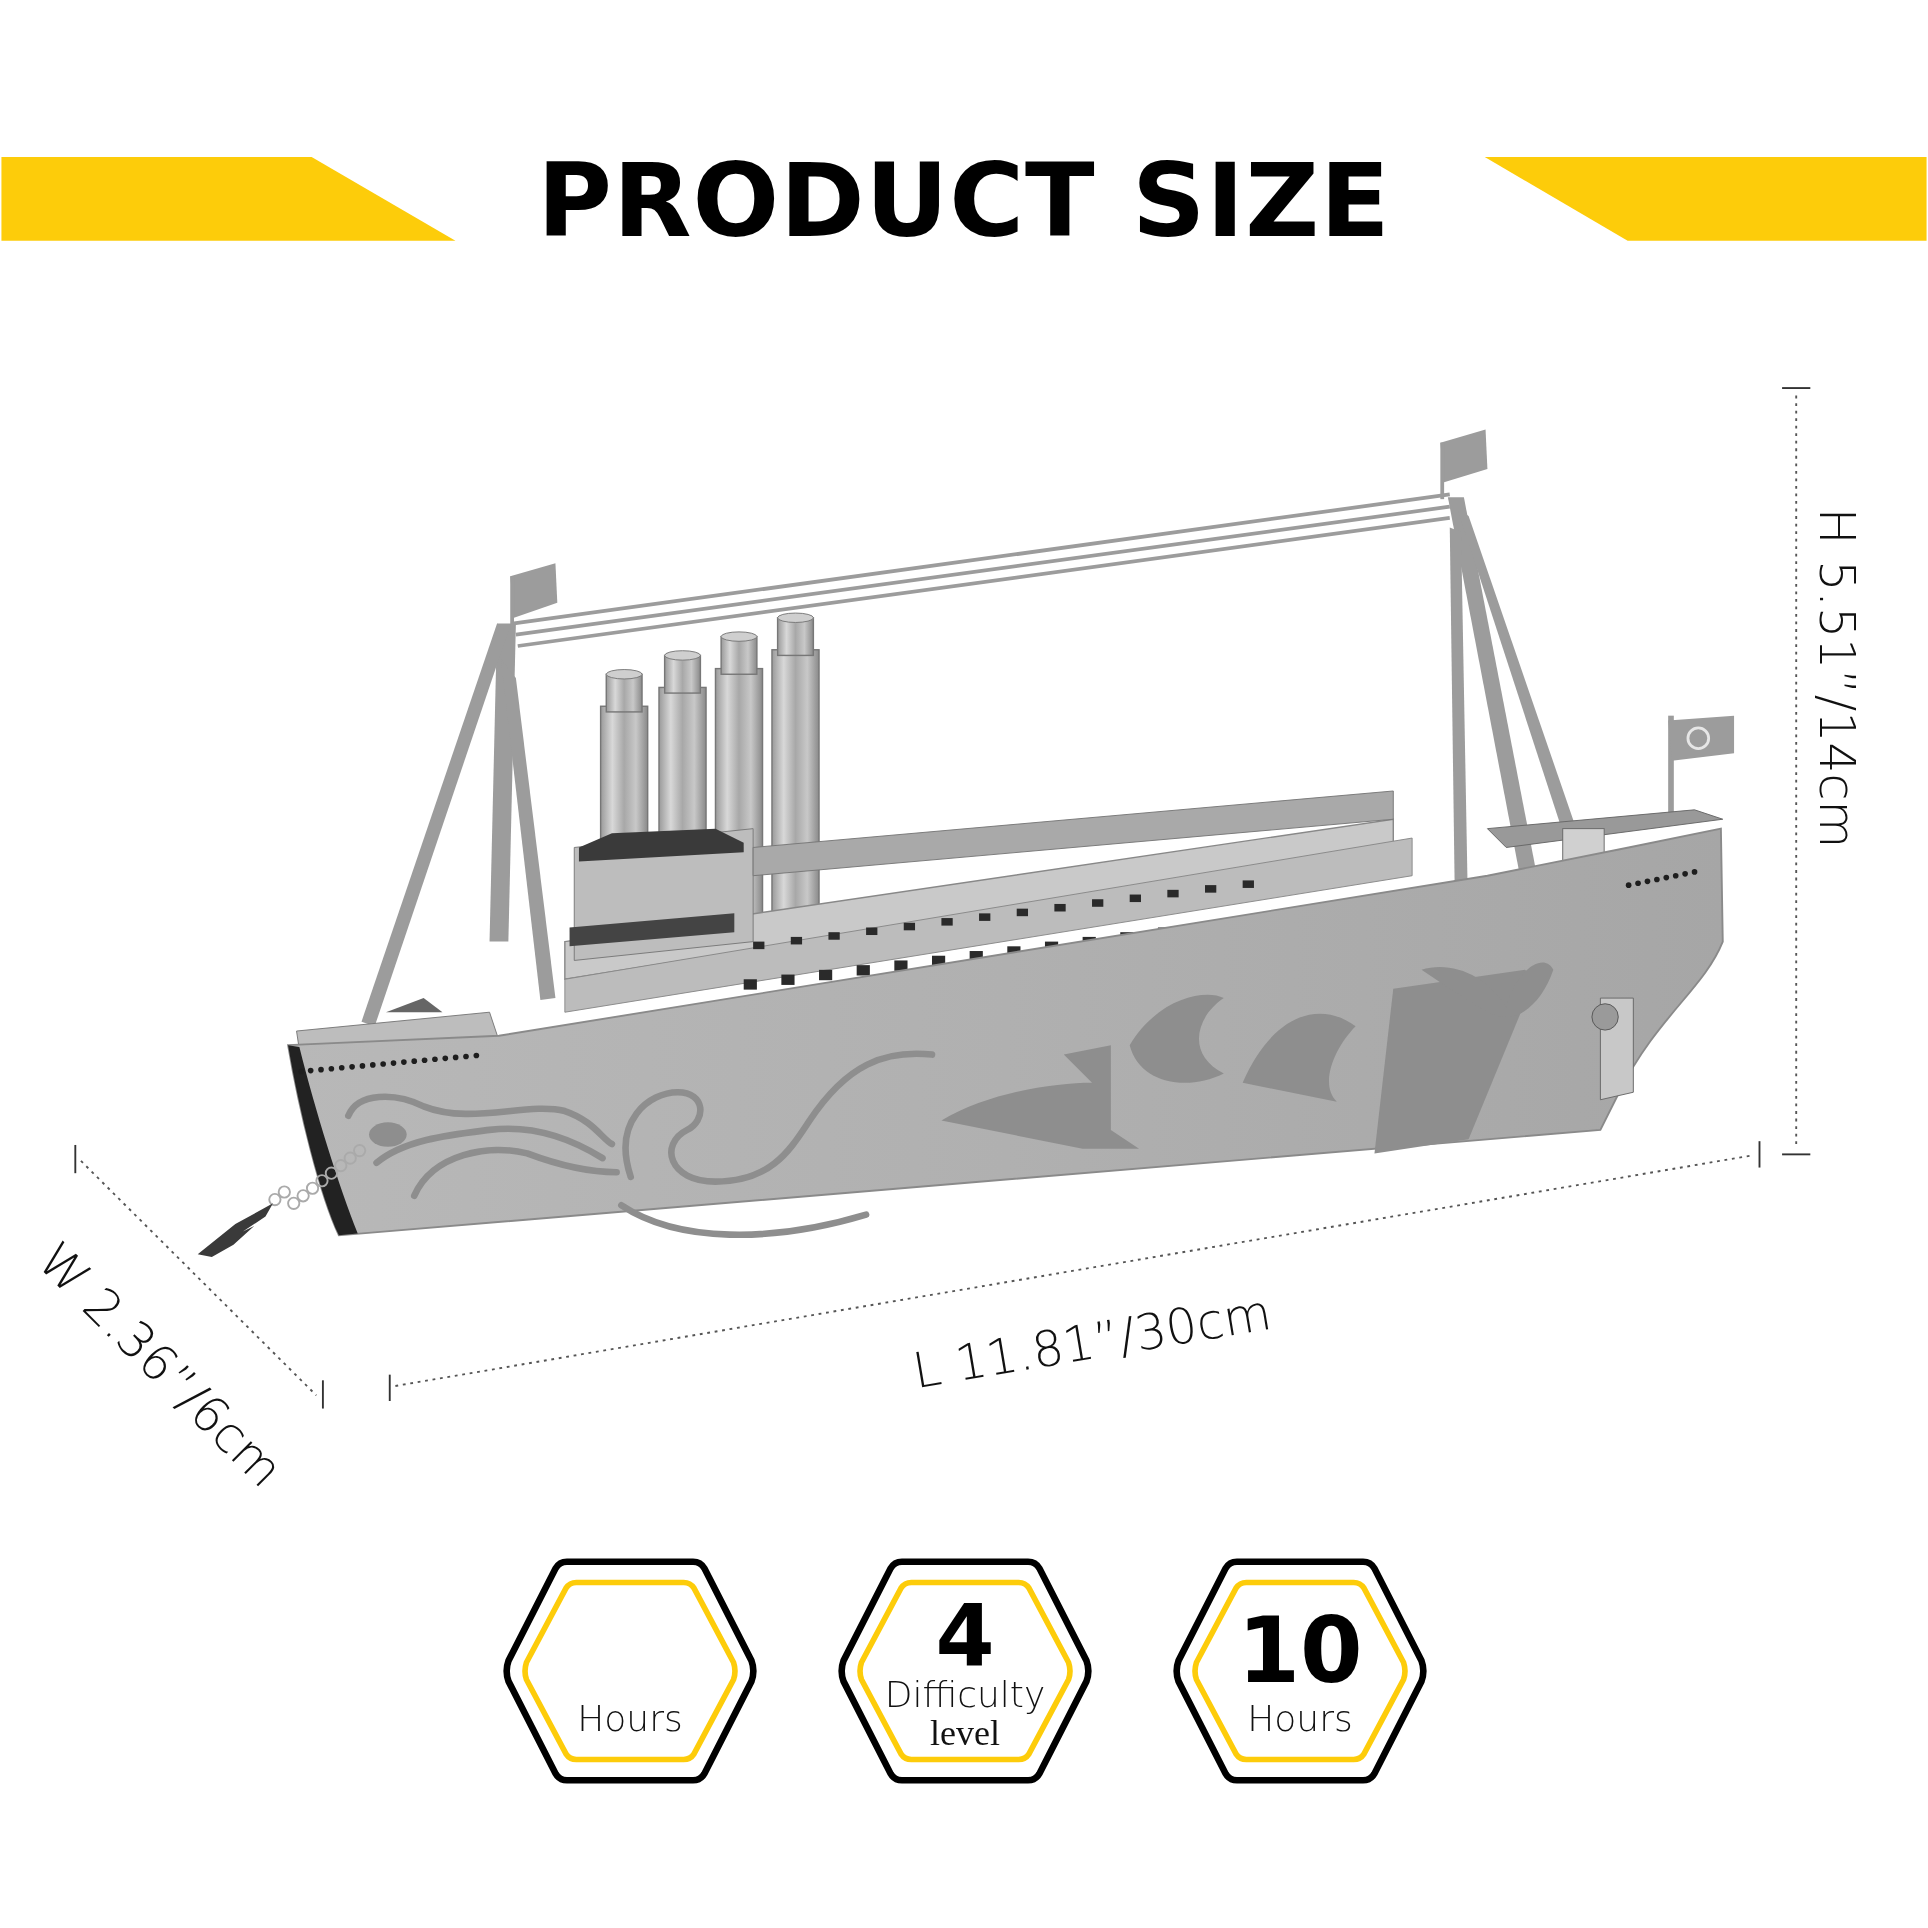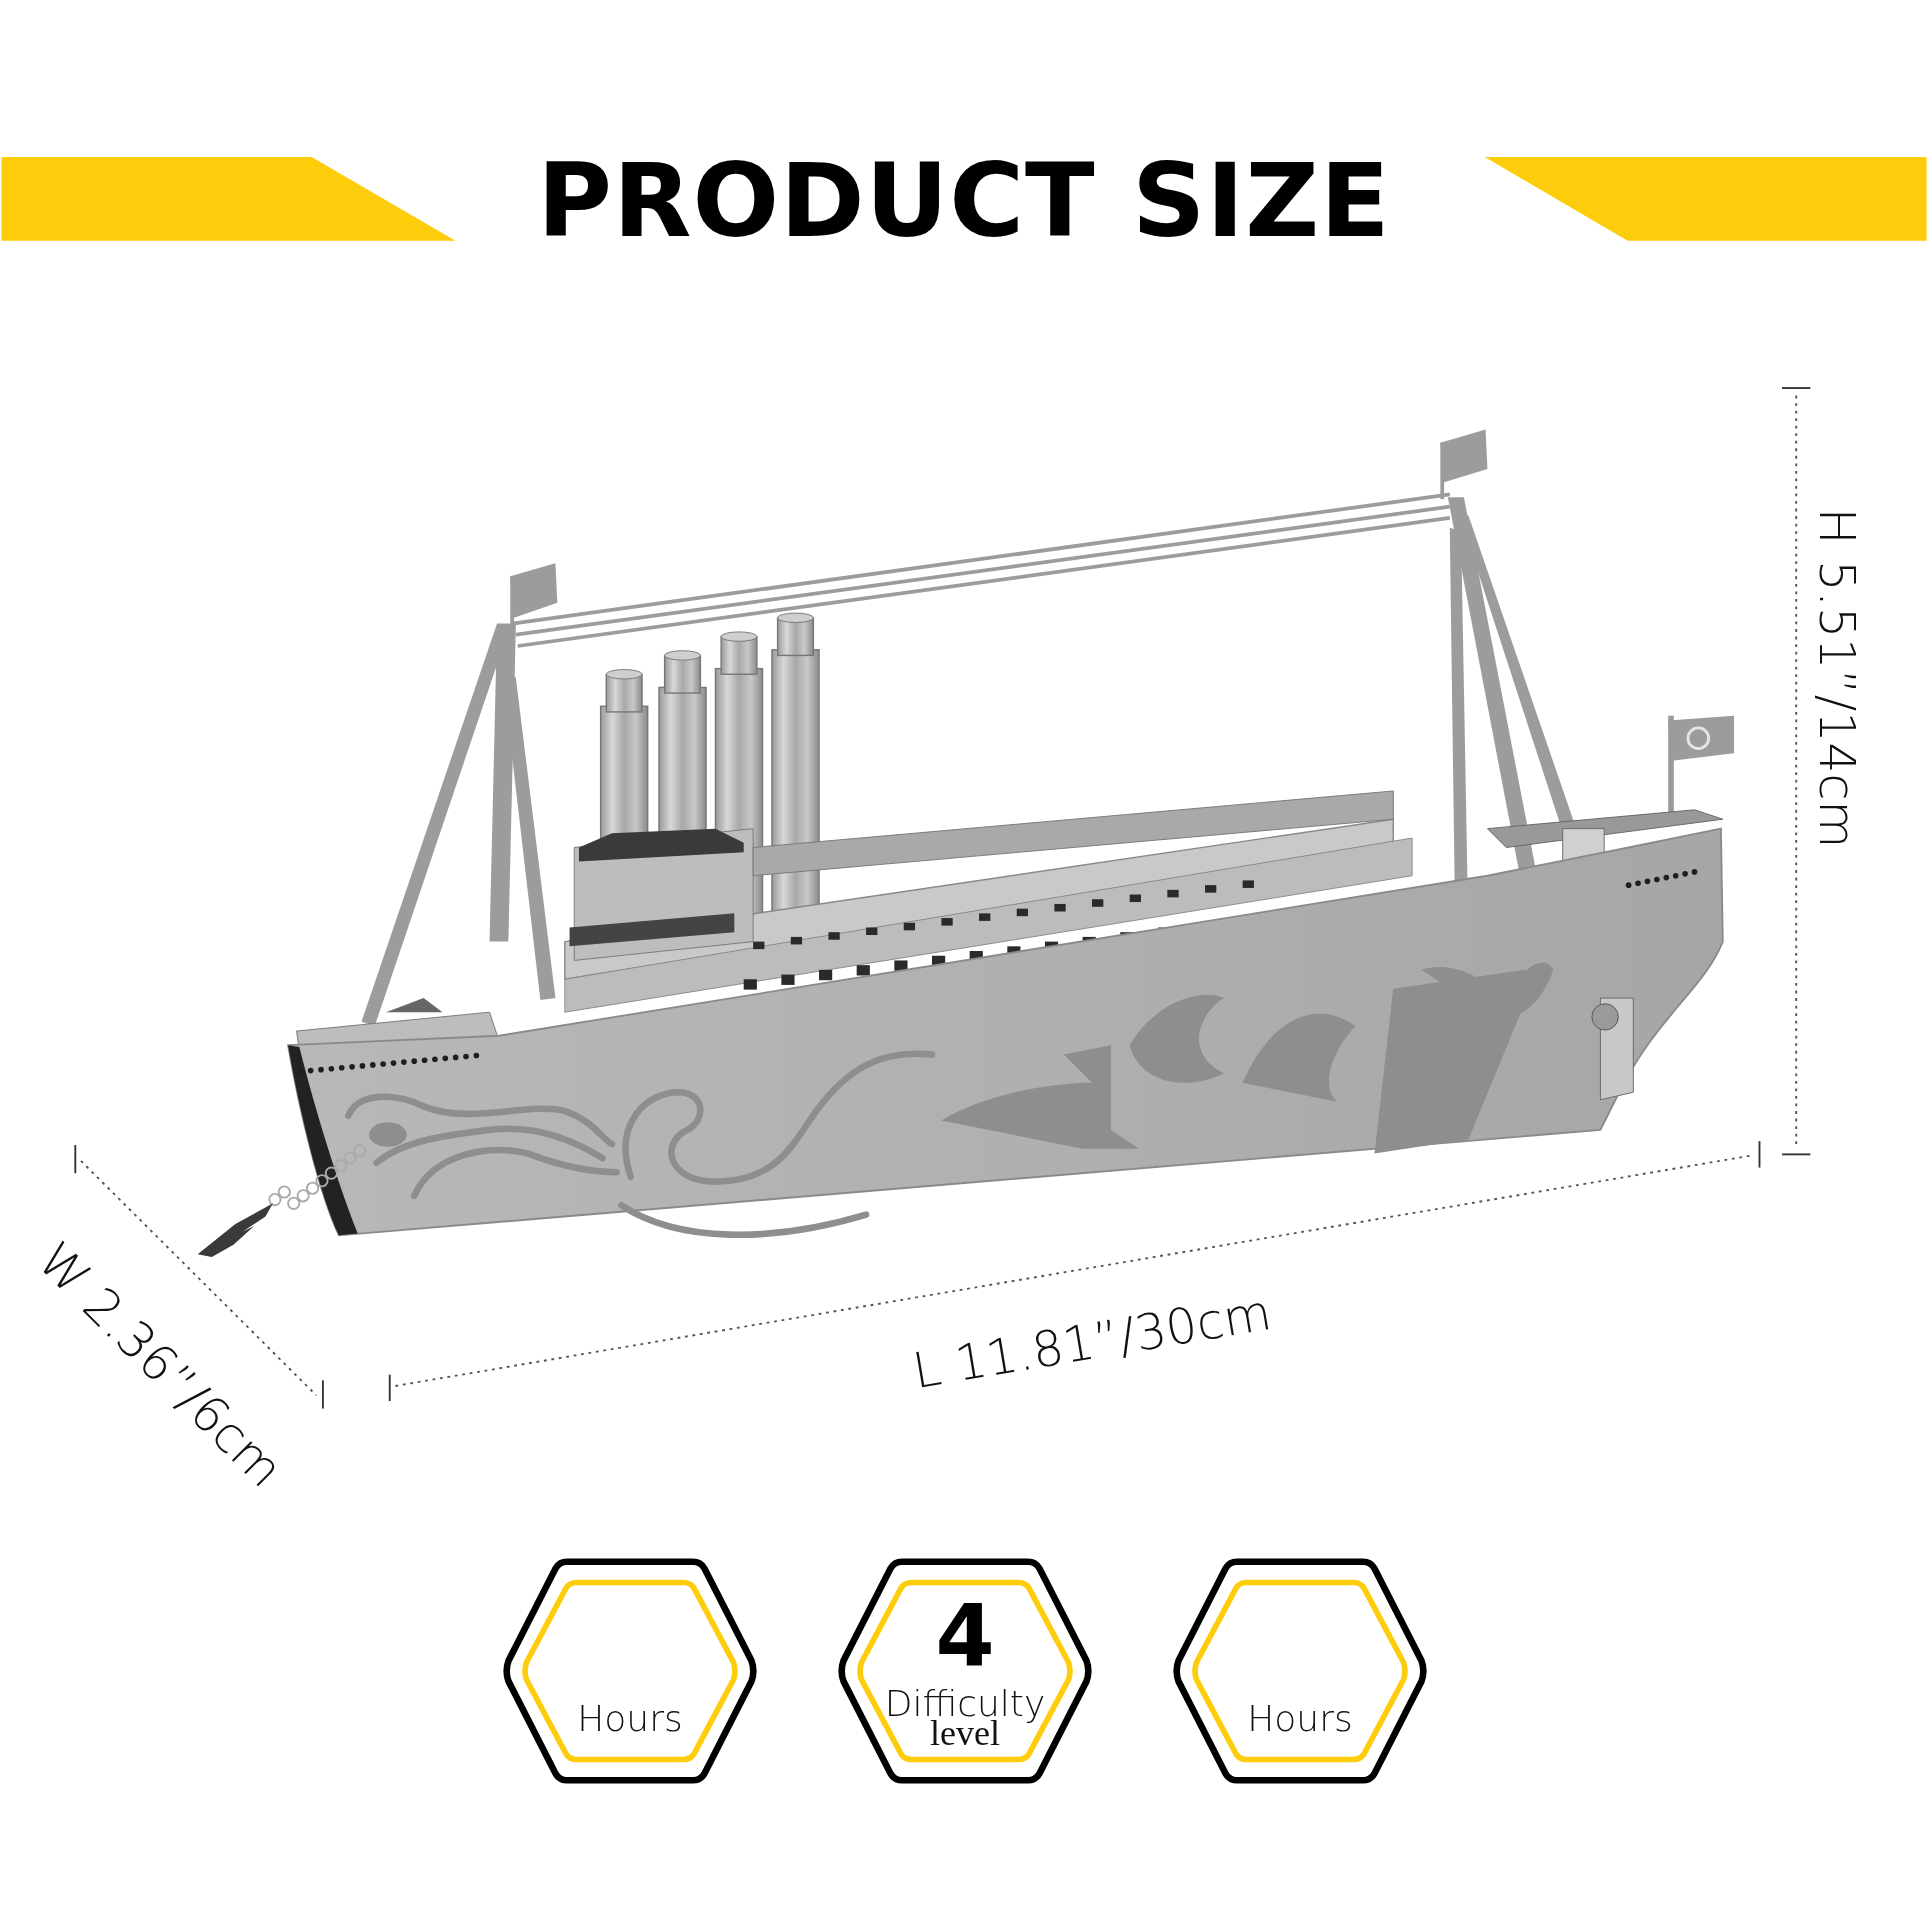--- a/index.html
+++ b/index.html
@@ -254,24 +254,25 @@
   </svg>
   <div class="lbl" style="top:141px;">Hours</div>
 </div>
 
 <div class="badge" style="left:836px;">
   <svg width="258" height="228" viewBox="0 0 274 242">
     <path d="M70,5 L204,5 Q212,5 216,12 L266,110 Q270,121 266,132 L216,230 Q212,237 204,237 L70,237 Q62,237 58,230 L8,132 Q4,121 8,110 L58,12 Q62,5 70,5 Z" fill="#fff" stroke="#000" stroke-width="7"></path>
     <path d="M80,27 L194,27 Q201,27 205,33 L247,112 Q250,121 247,130 L205,209 Q201,215 194,215 L80,215 Q73,215 69,209 L27,130 Q24,121 27,112 L69,33 Q73,27 80,27 Z" fill="none" stroke="#FDCC0A" stroke-width="6"></path>
   </svg>
   <div class="num" style="top:36px; font-size:85px;">4</div>
-  <div class="lbl" style="top:126px;">Difficulty</div>
+  <div class="lbl" style="top:117px;">Difficulty</div>
   <div class="lbl" style="top:156px;font-family:Liberation Serif, serif;">level</div>
 </div>
 
 <div class="badge" style="left:1171px;">
   <svg width="258" height="228" viewBox="0 0 274 242">
     <path d="M70,5 L204,5 Q212,5 216,12 L266,110 Q270,121 266,132 L216,230 Q212,237 204,237 L70,237 Q62,237 58,230 L8,132 Q4,121 8,110 L58,12 Q62,5 70,5 Z" fill="#fff" stroke="#000" stroke-width="7"></path>
     <path d="M80,27 L194,27 Q201,27 205,33 L247,112 Q250,121 247,130 L205,209 Q201,215 194,215 L80,215 Q73,215 69,209 L27,130 Q24,121 27,112 L69,33 Q73,27 80,27 Z" fill="none" stroke="#FDCC0A" stroke-width="6"></path>
   </svg>
+  <div class="num" style="top:49px;">10</div>
   <div class="lbl" style="top:141px;">Hours</div>
 </div>
 
 
 </body></html>

